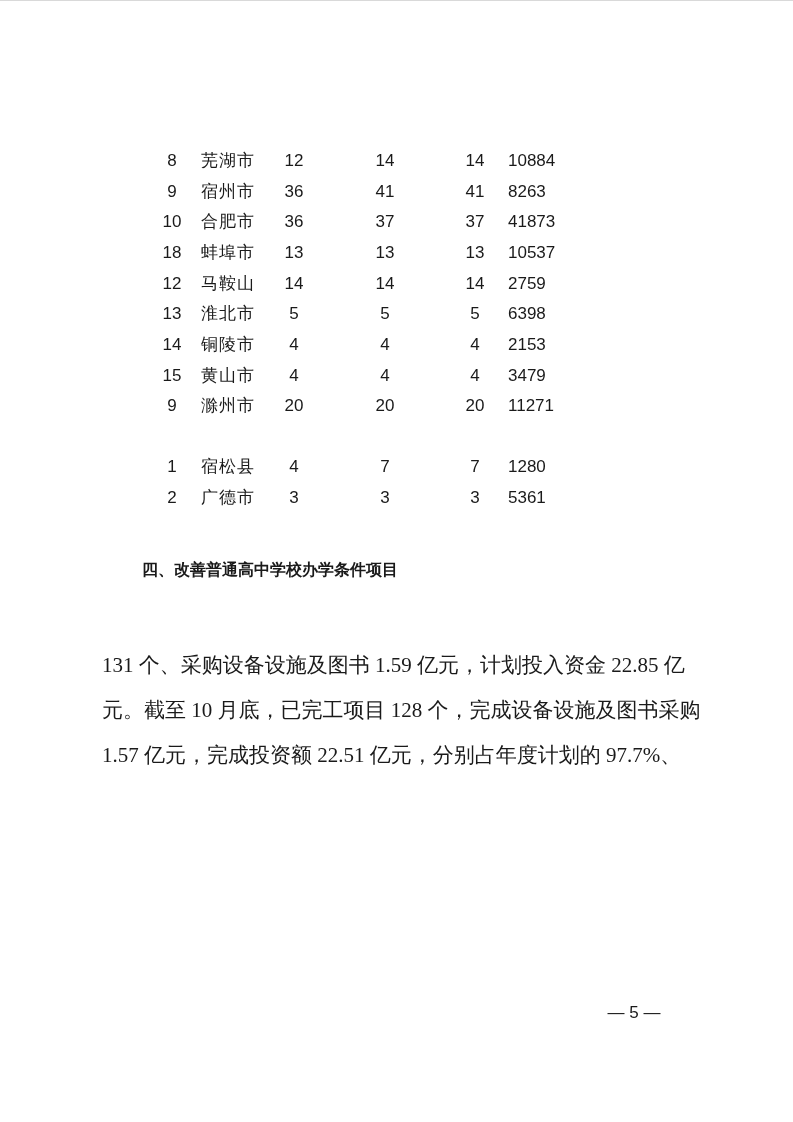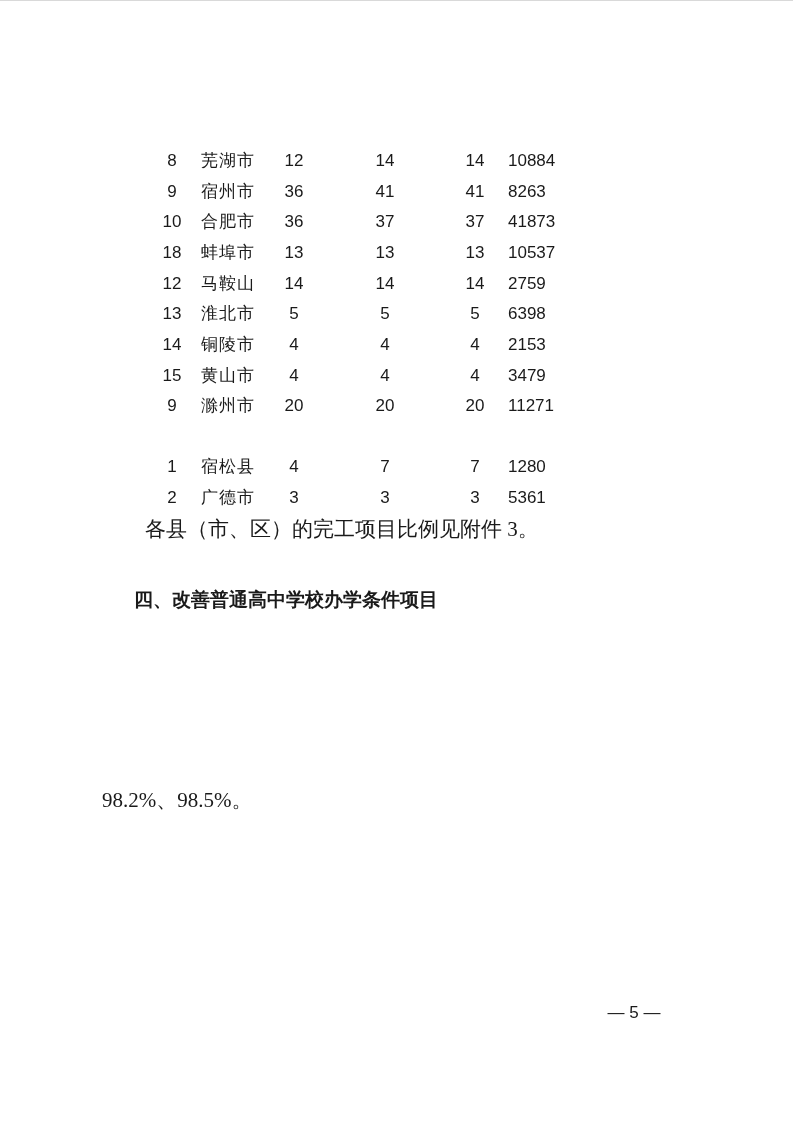--- a/index.html
+++ b/index.html
@@ -42,27 +42,26 @@
     left: 102px;
     width: 600px;
     font-size: 21px;
     line-height: 26px;
     white-space: nowrap;
     font-family: "Liberation Serif", "DejaVu Serif", serif;
   }
   .indent { left: 145px; }
   .heading {
     position: absolute;
-    left: 134px;
-    font-size: 19px;
+    left: 142px;
+    font-size: 16px;
     line-height: 28px;
     font-weight: 700;
     white-space: nowrap;
     font-family: "Liberation Sans", "DejaVu Sans", sans-serif;
-    margin-top: 30px;
   }
   .page-number {
     position: absolute;
     left: 574px;
     top: 1001px;
     width: 120px;
     text-align: center;
     font-size: 17px;
     line-height: 22px;
     font-family: "Liberation Sans", "DejaVu Sans", sans-serif;
@@ -158,22 +157,23 @@
     <div class="tbl-row" style="top:485px">
       <span class="c-idx">2</span>
       <span class="c-city">广德市</span>
       <span class="c-n1">3</span>
       <span class="c-n2">3</span>
       <span class="c-n3">3</span>
       <span class="c-area">5361</span>
     </div>
   </div>
 
-  <div class="txt-line indent" style="top:515px">各县（市、区）的完工项目比例见附件 3。</div>
 
   <div class="heading" style="top:555px">四、改善普通高中学校办学条件项目</div>
 
-  <div class="txt-line" style="top:786px">98.2%、98.5%。</div>
+  <div class="txt-line" style="top:651px">131 个、采购设备设施及图书 1.59 亿元，计划投入资金 22.85 亿</div>
+  <div class="txt-line" style="top:696px">元。截至 10 月底，已完工项目 128 个，完成设备设施及图书采购</div>
+  <div class="txt-line" style="top:741px">1.57 亿元，完成投资额 22.51 亿元，分别占年度计划的 97.7%、</div>
 
 
   <div class="page-number">— 5 —</div>
 
 </div>
 
 </body></html>

